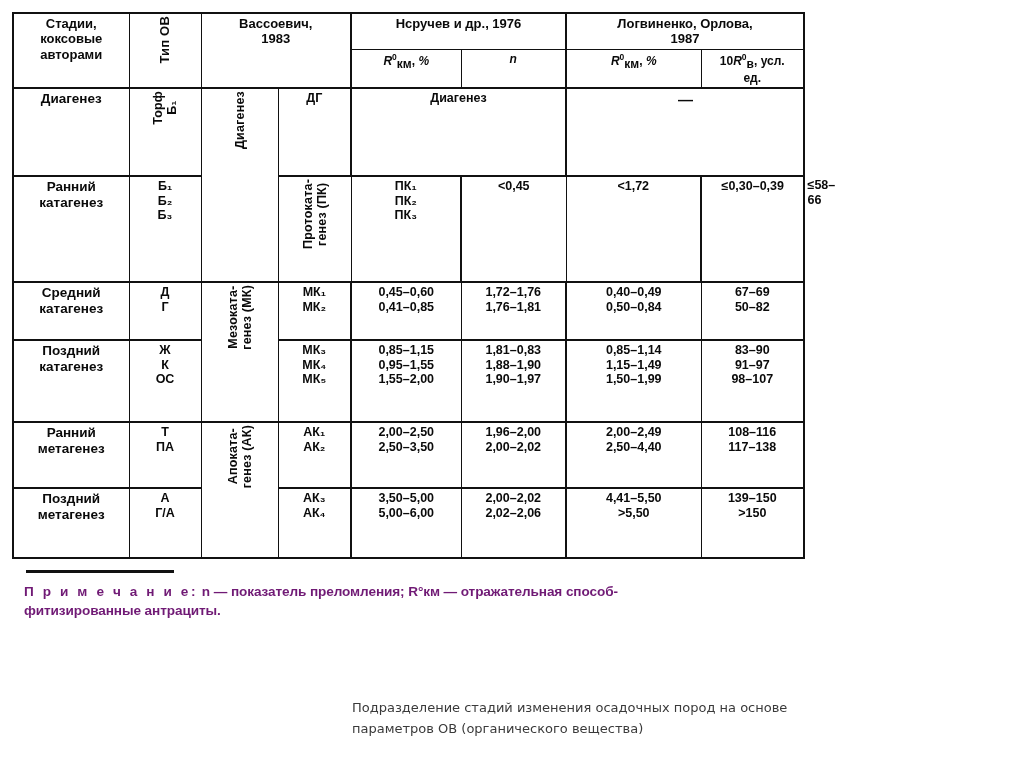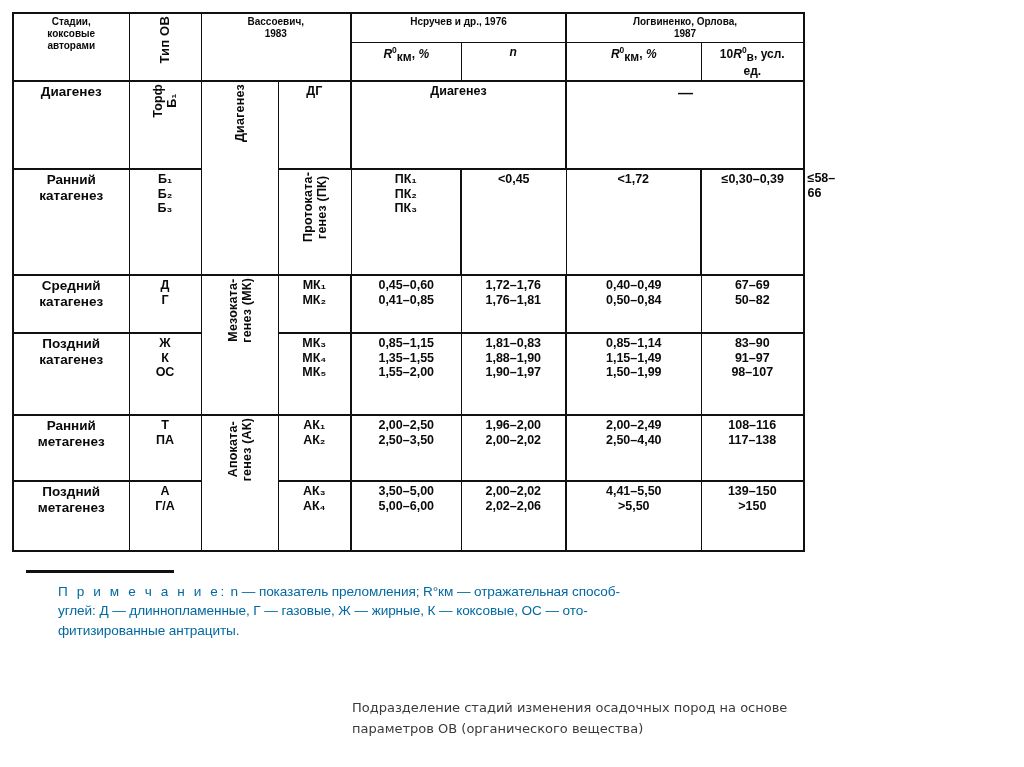--- a/index.html
+++ b/index.html
@@ -30,21 +30,21 @@
     text-align:center;
     vertical-align:top;
     line-height:1.18;
     font-weight:bold;
   }
   table.geo .outer-top{border-top:2.5px solid #111;}
   table.geo .thick-b{border-bottom:2.2px solid #111;}
   table.geo .thick-l{border-left:2.2px solid #111;}
   table.geo .thick-r{border-right:2.2px solid #111;}
 
-  .hd{vertical-align:middle;font-size:10px;}
+  .hd{vertical-align:middle;font-size:13px;}
   .hd-sm{vertical-align:middle;font-size:12px;}
   .stage{vertical-align:middle;font-size:13.5px;}
   .vcen{vertical-align:middle;}
   .vtop{vertical-align:top;}
 
   
   .rot{
     position:relative;
     padding:0;
   }
@@ -74,26 +74,25 @@
 
   
   .note-rule{
     position:absolute;left:26px;top:570px;
     width:148px;height:2.6px;background:#111;
   }
   .note{
     position:absolute;left:24px;top:582px;width:784px;
     font-family:"Liberation Sans", sans-serif;
     font-size:13.6px;
-    font-weight:normal;
+    font-weight:bold;
     line-height:1.42;
     text-align:justify;
-    color:#0369a1;
+    color:#701a75;
     letter-spacing:-0.1px;
-    margin-left:34px;
   }
   .note .spaced{letter-spacing:2.6px;}
   .note p{margin:0;}
 
   
   .caption{
     position:absolute;left:352px;top:697px;width:600px;
     text-align:left;
     font-family:"DejaVu Sans", sans-serif;
     font-size:13px;
@@ -304,21 +303,21 @@
           <td class="thick-b vtop">
             <span class="lines">
               <span>МК₃</span>
               <span>МК₄</span>
               <span>МК₅</span>
             </span>
           </td>
           <td class="thick-b thick-l vtop">
             <span class="lines">
               <span>0,85–1,15</span>
-              <span>1,35–1,55</span>
+              <span>0,95–1,55</span>
               <span>1,55–2,00</span>
             </span>
           </td>
           <td class="thick-b vtop">
             <span class="lines">
               <span>1,81–0,83</span>
               <span>1,88–1,90</span>
               <span>1,90–1,97</span>
             </span>
           </td>
@@ -437,21 +436,20 @@
       </tbody>
     </table>
   </div>
 
   <div class="note-rule"></div>
 
   <div class="note">
     <p>
       <span class="spaced">П р и м е ч а н и е:</span><span> n — показатель преломления; R°км — отражательная способ-</span>
     </p>
-    <p>углей: Д — длиннопламенные, Г — газовые, Ж — жирные, К — коксовые, ОС — ото-</p>
     <p>фитизированные антрациты.</p>
   </div>
 
   <div class="caption">
     <div>Подразделение стадий изменения осадочных пород на основе</div>
     <div>параметров ОВ (органического вещества)</div>
   </div>
 
 </div>
 

